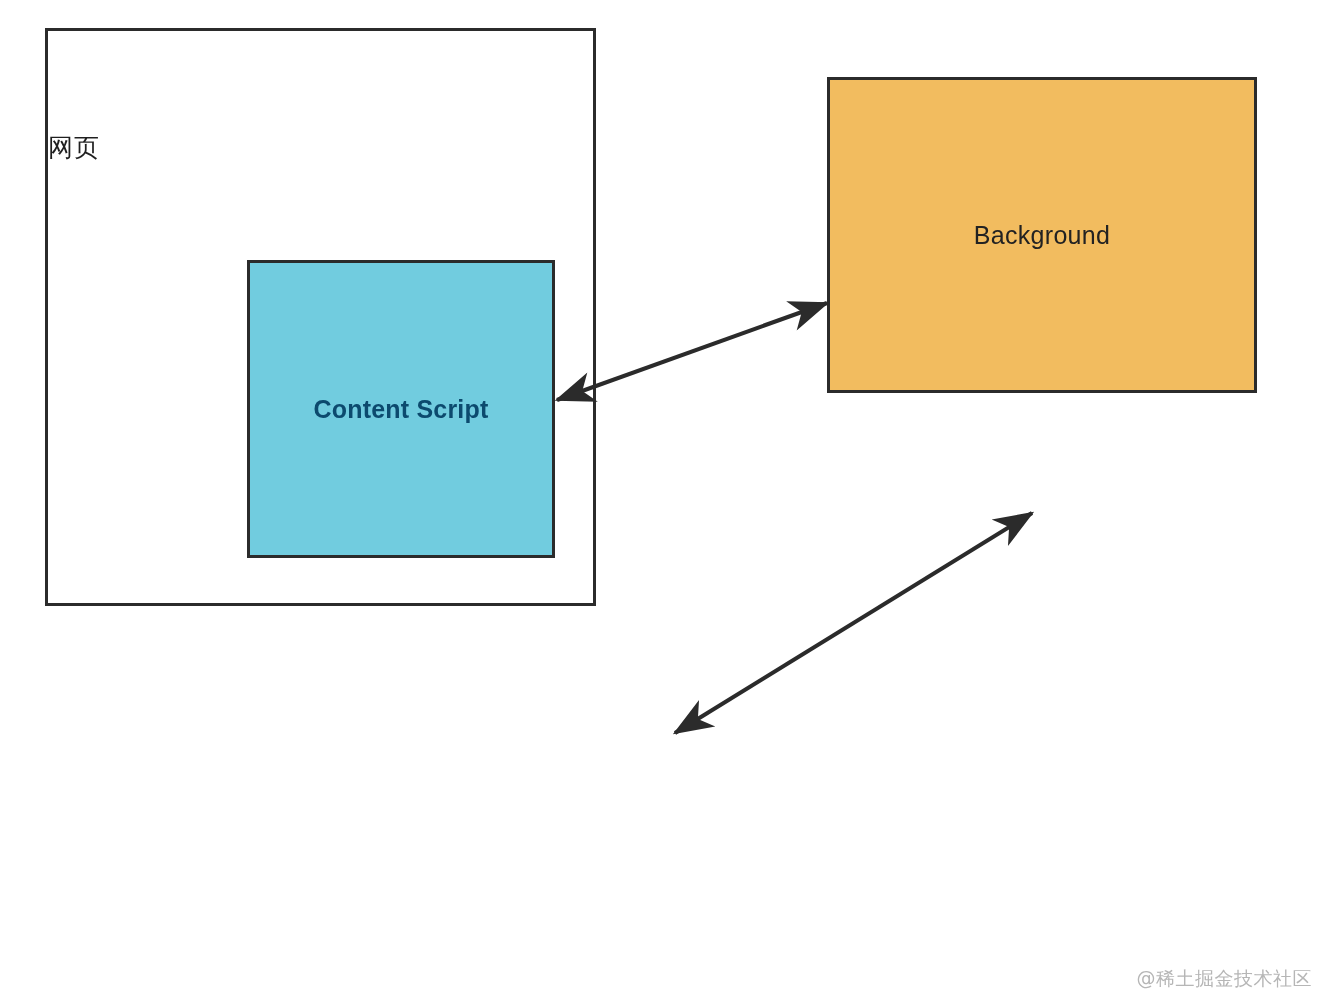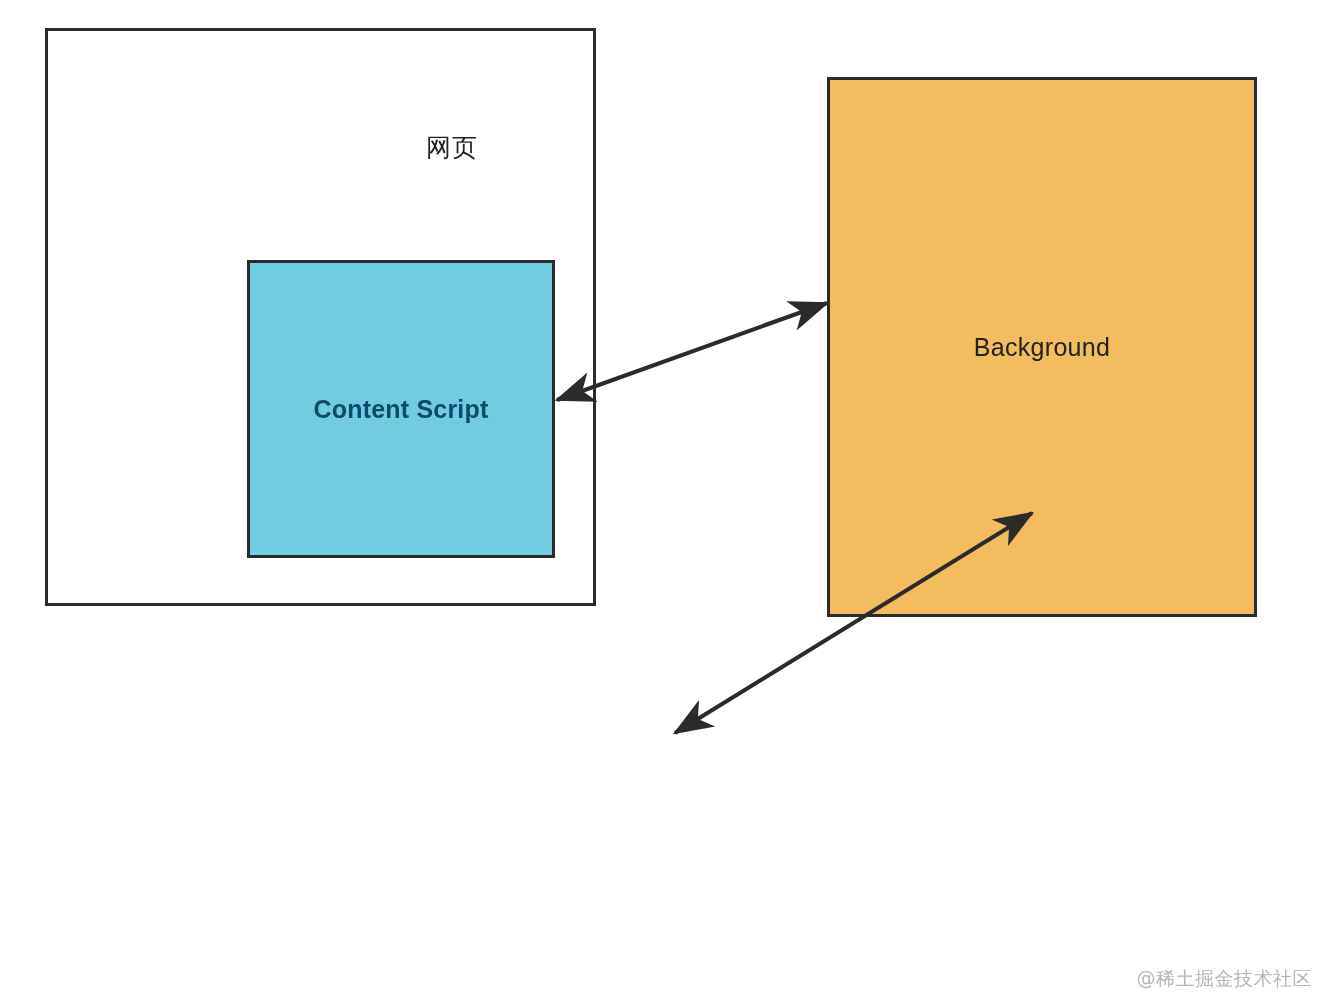--- a/index.html
+++ b/index.html
@@ -31,21 +31,21 @@
     width: 551px;
     height: 578px;
     background: #ffffff;
     display: block;
   }
   #webpage-label {
     position: absolute;
     left: 0;
     top: 100px;
     width: 430px;
-    text-align: right;
+    text-align: left;
     font-size: 25px;
     color: #1f1f1f;
     letter-spacing: 1px;
     font-family: Liberation Sans, sans-serif;
   }
   #content-script-box {
     left: 247px;
     top: 260px;
     width: 308px;
     height: 298px;
@@ -106,21 +106,21 @@
 <div id="canvas" style="background: rgb(255, 255, 255);">
 
   <div class="box" id="webpage-box" style="left: 45px; top: 28px; width: 551px; height: 578px; background: rgb(255, 255, 255); border-color: rgb(43, 43, 43);">
     <div id="webpage-label">网页</div>
   </div>
 
   <div class="box" id="content-script-box" style="left: 247px; top: 260px; width: 308px; height: 298px; background: rgb(113, 204, 223); border-color: rgb(43, 43, 43);">
     <div id="content-script-label">Content Script</div>
   </div>
 
-  <div class="box" id="background-box" style="left: 827px; top: 77px; width: 430px; height: 540px; background: rgb(242, 188, 95); border-color: rgb(43, 43, 43);">
+  <div class="box" id="background-box" style="left: 827px; top: 77px; width: 430px; height: 316px; background: rgb(242, 188, 95); border-color: rgb(43, 43, 43);">
     <div id="background-label">Background</div>
   </div>
 
 
   <svg id="arrow-layer" viewBox="0 0 1326 1006">
     <defs>
       <marker id="arrow-end" markerWidth="11" markerHeight="11" refX="9.4" refY="4.1" orient="auto" markerUnits="strokeWidth">
         <path d="M0.4,0.4 L10,4.1 L0.4,7.8 L3.0,4.1 Z" fill="#2b2b2b"></path>
       </marker>
       <marker id="arrow-start" markerWidth="11" markerHeight="11" refX="9.4" refY="4.1" orient="auto-start-reverse" markerUnits="strokeWidth">

